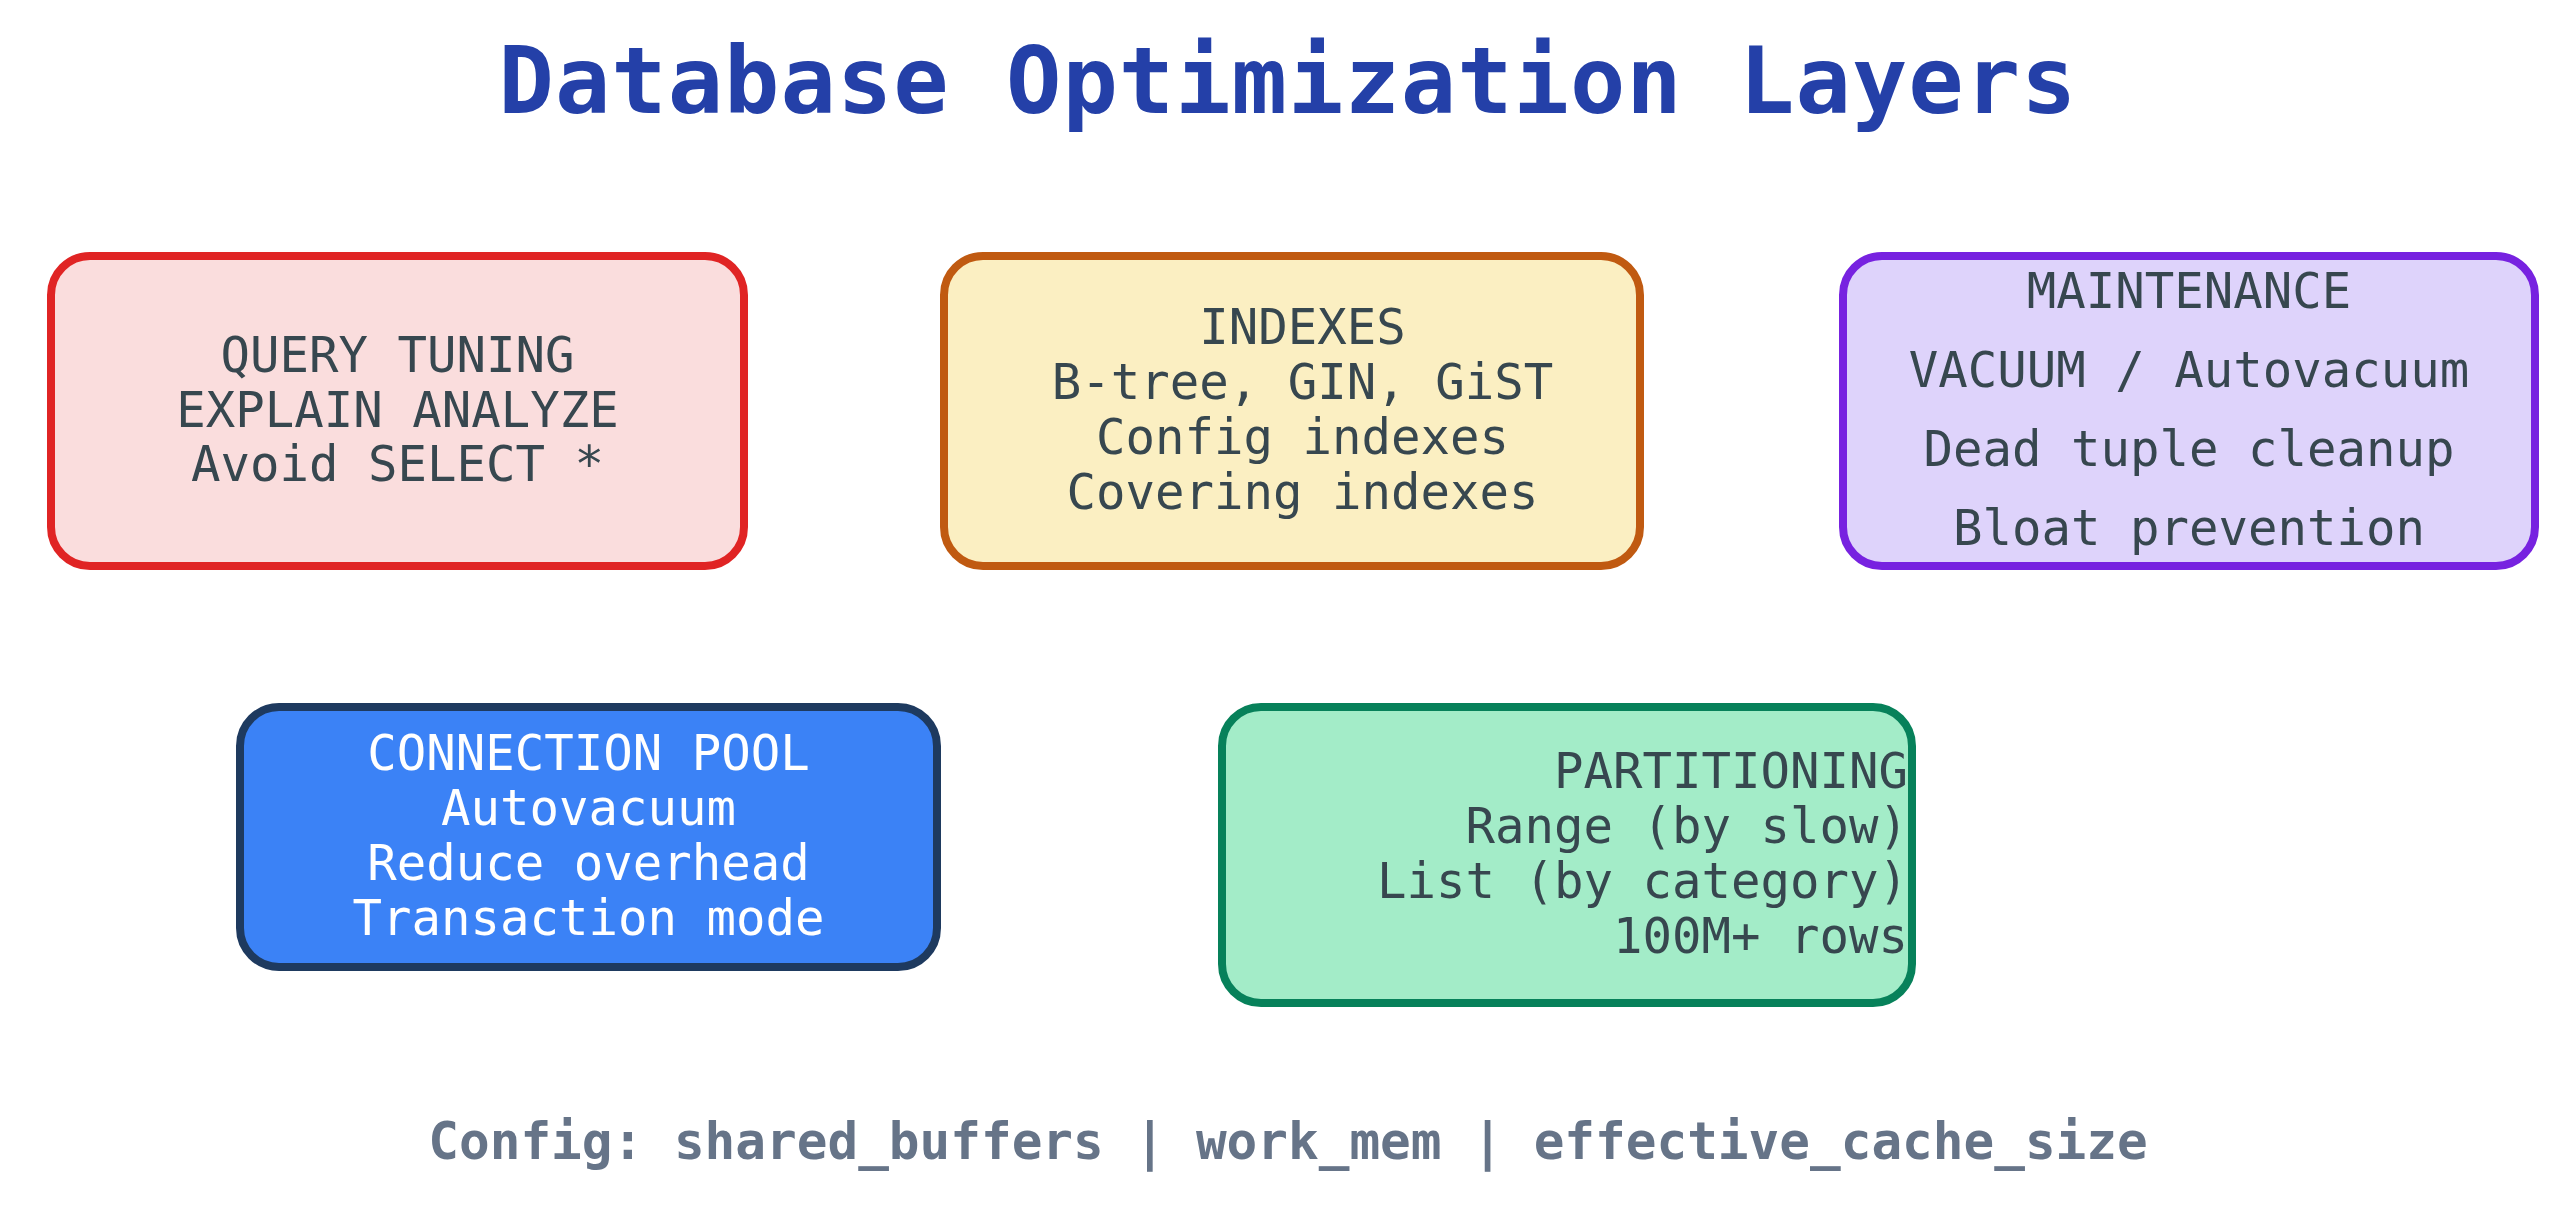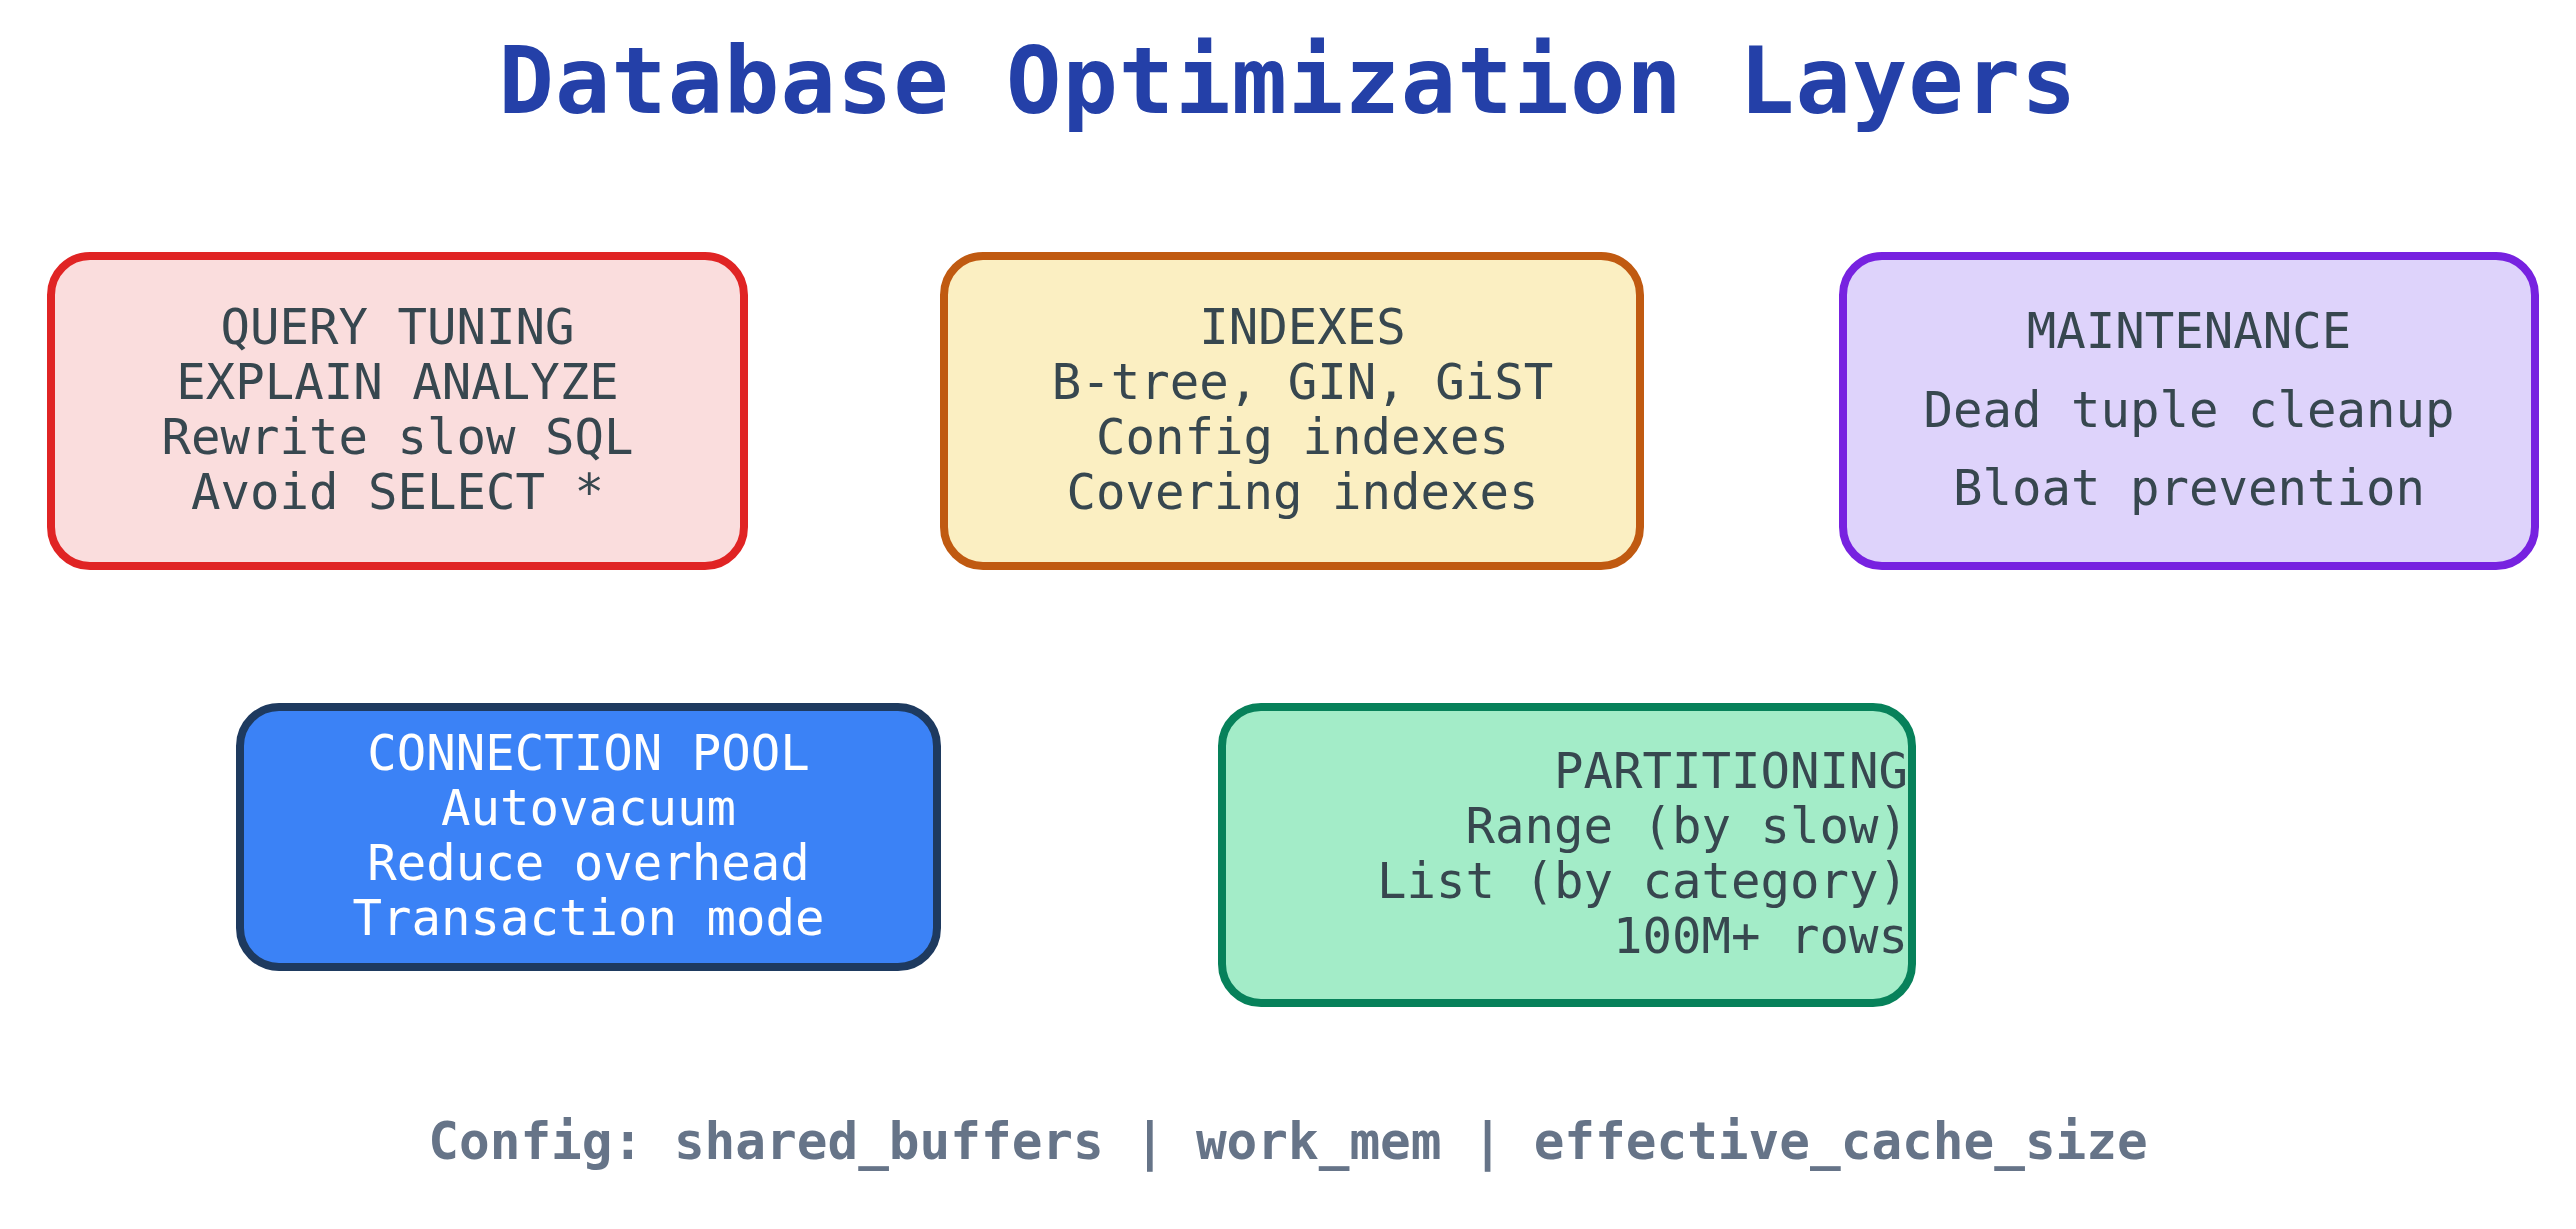--- a/index.html
+++ b/index.html
@@ -103,33 +103,33 @@
 </head>
 <body style="background: rgb(255, 255, 255);">
 
 <div id="diagram">
 
   <div class="title" style="color: rgb(36, 64, 168);">Database Optimization Layers</div>
 
   <div class="box" id="box-query-tuning" style="background-color: rgb(250, 221, 221); border-color: rgb(224, 36, 36); color: rgb(55, 71, 79);">
     <div class="line heading">QUERY TUNING</div>
     <div class="line">EXPLAIN ANALYZE</div>
-    <div class="line">Rewrite slow SQL</div>
     <div class="line">Avoid SELECT *</div>
   </div>
 
   <div class="box" id="box-indexes" style="background-color: rgb(251, 239, 194); border-color: rgb(192, 90, 17); color: rgb(55, 71, 79); padding-left: 21px;">
     <div class="line heading">INDEXES</div>
     <div class="line">B-tree, GIN, GiST</div>
     <div class="line">Config indexes</div>
     <div class="line">Covering indexes</div>
   </div>
 
   <div class="box" id="box-maintenance" style="background-color: rgb(222, 211, 251); border-color: rgb(119, 34, 224); color: rgb(55, 71, 79);">
     <div class="line heading">MAINTENANCE</div>
+    <div class="line">VACUUM / Autovacuum</div>
     <div class="line">Dead tuple cleanup</div>
     <div class="line">Bloat prevention</div>
   </div>
 
   <div class="box" id="box-connection-pool" style="background-color: rgb(59, 130, 246); border-color: rgb(30, 58, 95); color: rgb(255, 255, 255);">
     <div class="line heading">CONNECTION POOL</div>
     <div class="line">Autovacuum</div>
     <div class="line">Reduce overhead</div>
     <div class="line">Transaction mode</div>
   </div>

